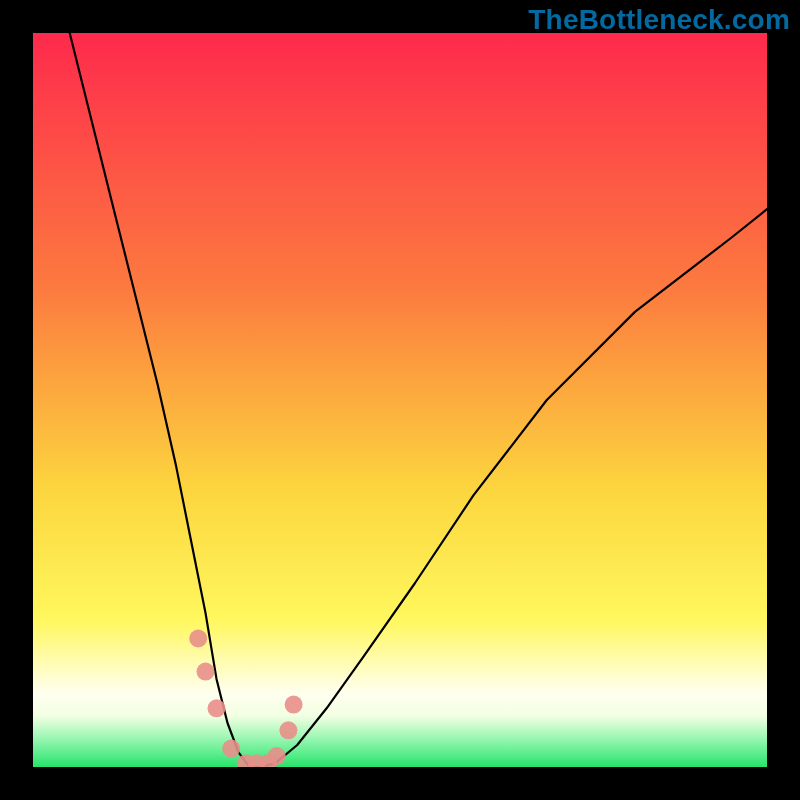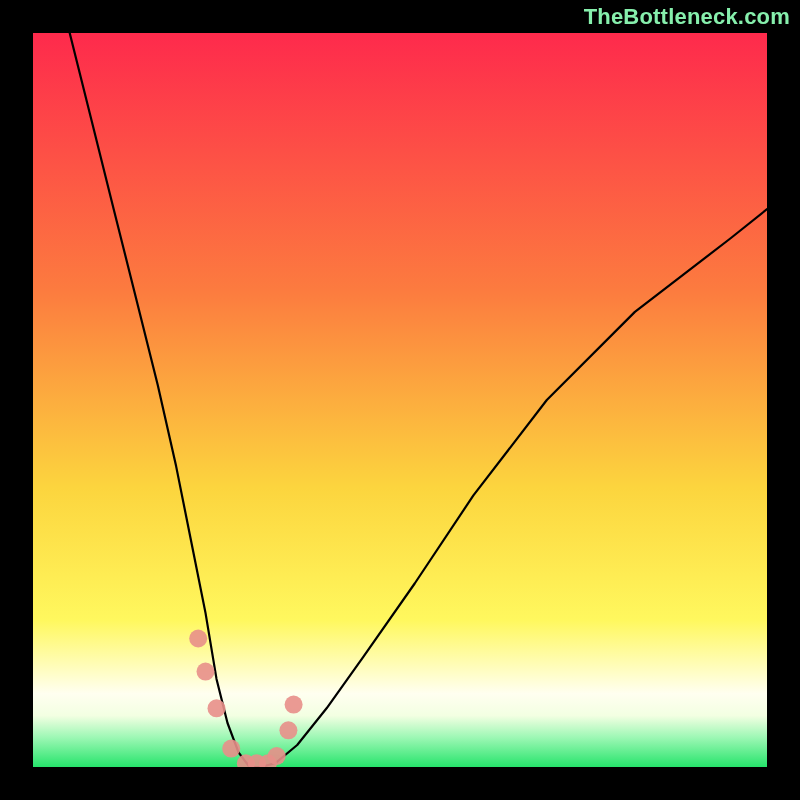--- a/index.html
+++ b/index.html
@@ -14,22 +14,22 @@
   .stage {
     position: relative;
     width: 800px;
     height: 800px;
     background: #000;
   }
   .watermark {
     position: absolute;
     top: 4px;
     right: 10px;
-    color: #86efac;
-    font-size: 22px;
+    color: #0369a1;
+    font-size: 28px;
     font-weight: 600;
     letter-spacing: 0.2px;
     z-index: 10;
   }
   .chart-area {
     position: absolute;
     left: 33px;
     top: 33px;
     width: 734px;
     height: 734px;

